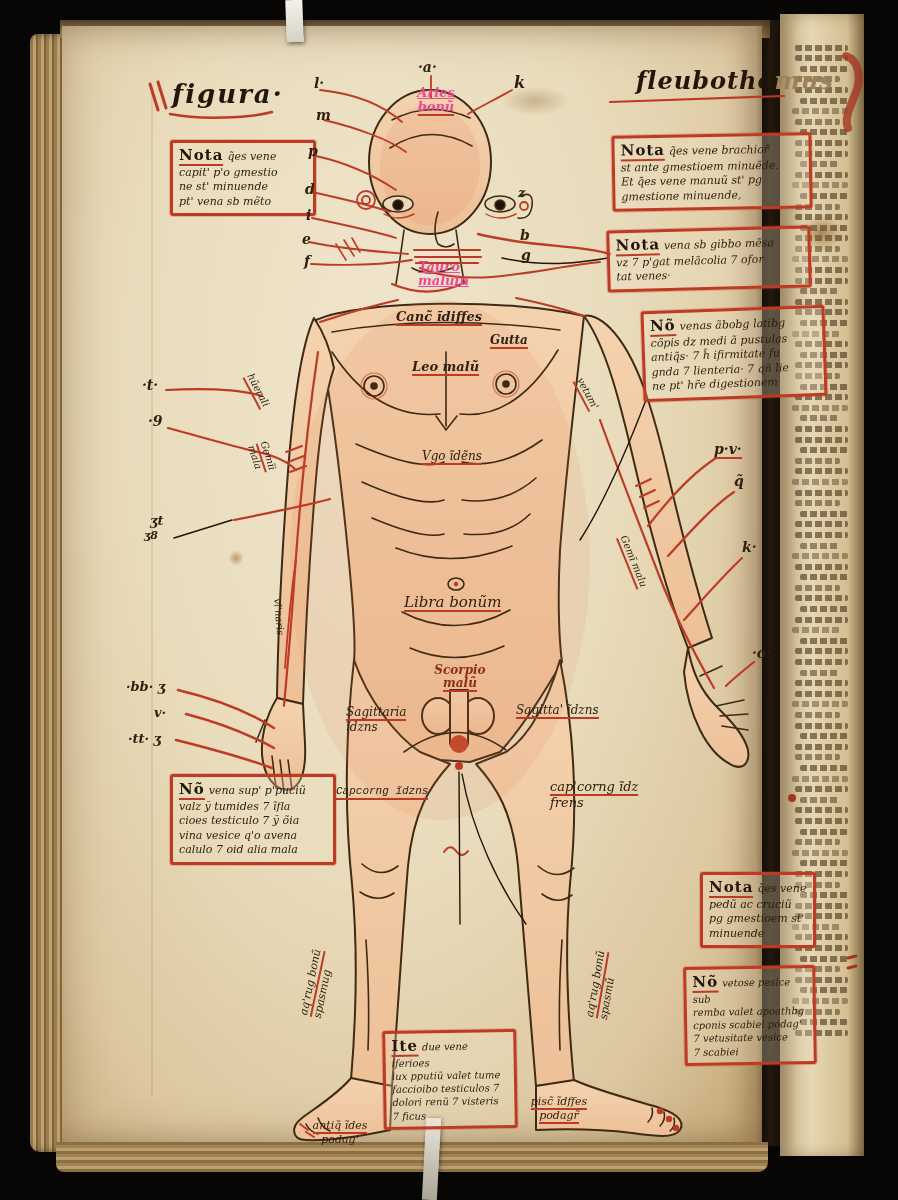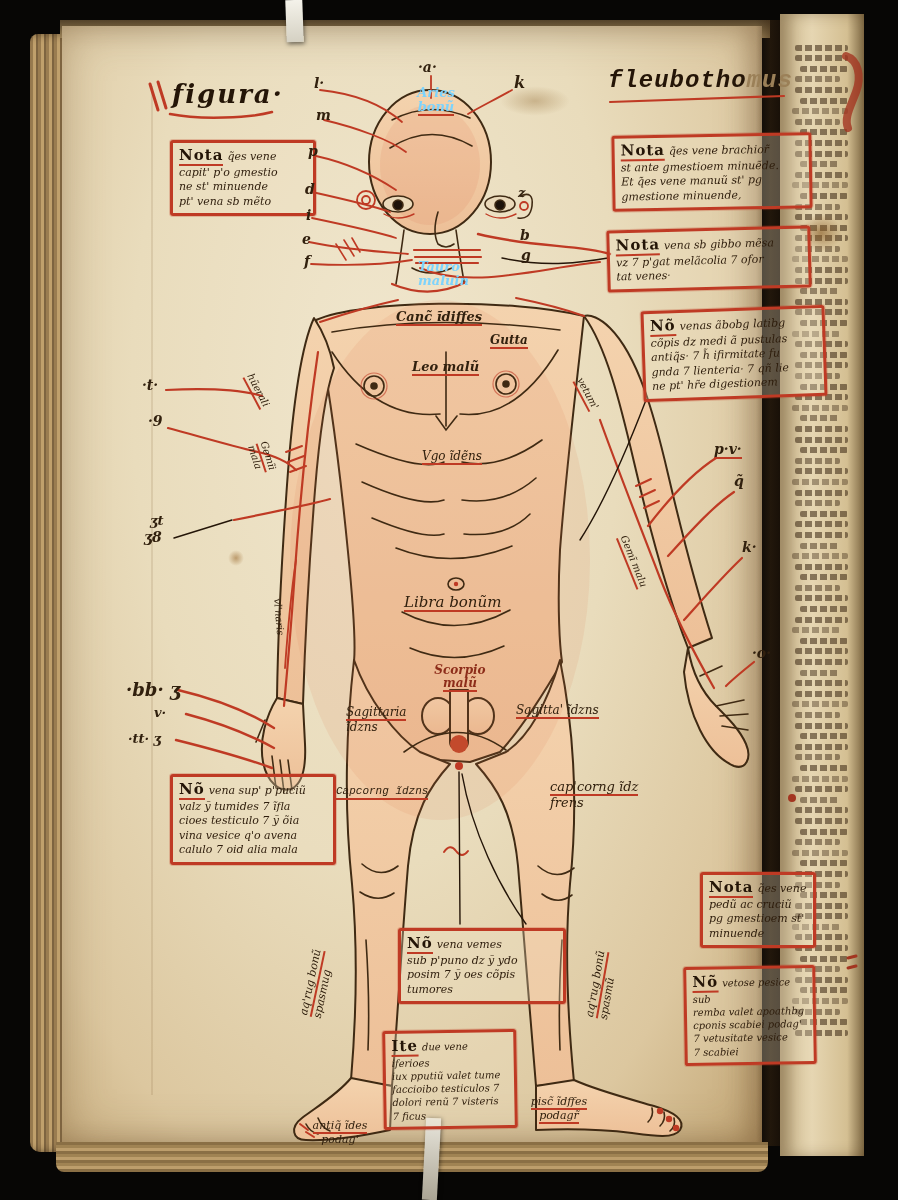--- a/index.html
+++ b/index.html
@@ -32,21 +32,21 @@
   .ribbon-bottom{position:absolute;left:424px;top:1118px;width:15px;height:82px;transform:rotate(3deg);
     background:linear-gradient(#e9e6dc,#aaa494);box-shadow:1px 0 4px rgba(0,0,0,.5);}
   .stain{position:absolute;border-radius:50%;pointer-events:none;}
   .stain.s1{left:228px;top:550px;width:16px;height:16px;background:radial-gradient(rgba(150,100,40,.55),rgba(150,100,40,0) 70%);}
   .stain.s2{left:800px;top:214px;width:42px;height:38px;background:radial-gradient(rgba(130,85,30,.6),rgba(130,85,30,0) 70%);}
   .stain.s3{left:500px;top:86px;width:70px;height:30px;background:radial-gradient(rgba(140,100,45,.35),rgba(140,100,45,0) 70%);}
   
   svg.fig{position:absolute;left:0;top:0;z-index:4;pointer-events:none;}
   
   .ms{position:absolute;z-index:6;font-style:italic;color:#31200e;white-space:nowrap;line-height:1.08;}
-  .red{color:#7dd3fc;}
+  .red{color:#ec4899;text-decoration:underline;}
   .dkred{color:#8d2d1a;}
   .ul{border-bottom:2px solid #bf3a24;padding-bottom:0px;display:inline-block;}
   .ctr{text-align:center;}
   .big{font-size:26px;font-weight:bold;letter-spacing:2px;color:#241507;}
   .faded{color:#9b8058;}
   .nb{position:absolute;z-index:6;border:3px solid #bf3a24;border-radius:3px;padding:3px 6px 4px 6px;
       color:#2d1c0b;font-style:italic;font-size:11px;line-height:1.32;
       background:rgba(238,226,196,.30);box-shadow:0 0 0 1px rgba(191,58,36,.25);}
   .nb .t{font-style:normal;font-weight:bold;font-size:15px;letter-spacing:1px;
       border-bottom:2.5px solid #bf3a24;margin-right:4px;color:#241507;}
@@ -290,45 +290,41 @@
     <g fill="none" stroke="#241508" stroke-width="1.4" stroke-linecap="round">
       <path d="M502,258 C548,268 584,262 608,258"></path>
       <path d="M646,400 C626,452 602,506 580,540"></path>
       <path d="M174,538 L232,520"></path>
       <path d="M459,772 L460,924"></path>
       <path d="M462,774 C472,832 500,888 526,924"></path>
     </g>
   </svg>
 
   <div class="ms big" style="left:172px;top:80px;"><span>figura·</span></div>
-  <div class="ms" style="left:608px;top:68px;font-size:24px;font-weight:bold;letter-spacing:1px;font-family:Liberation Mono, monospace;"><span style="color:#241507;">fleubotho</span><span class="faded">mus</span></div>
+  <div class="ms" style="left:636px;top:68px;font-size:24px;font-weight:bold;letter-spacing:1px;"><span style="color:#241507;">fleubotho</span><span class="faded">mus</span></div>
 
   <div class="nb" style="left:170px;top:140px;width:128px;">
     <span class="t">Nota</span><span class="ln first">q̃es vene</span>
     <span class="ln">capit' p'o gmestio</span><span class="ln">ne st' minuende</span><span class="ln">pt' vena sb mẽto</span>
   </div>
   <div class="nb" style="left:612px;top:134px;width:182px;transform:rotate(-1deg);">
     <span class="t">Nota</span><span class="ln first">q̃es vene brachior̃</span>
     <span class="ln">st ante gmestioem minuẽde.</span><span class="ln">Et q̃es vene manuũ st' pg</span><span class="ln">gmestione minuende,</span>
   </div>
   <div class="nb" style="left:607px;top:228px;width:186px;transform:rotate(-1.5deg);">
     <span class="t">Nota</span><span class="ln first">vena sb gibbo mẽsa</span>
     <span class="ln">vz 7 p'gat melãcolia 7 ofor</span><span class="ln">tat venes·</span>
   </div>
   <div class="nb" style="left:642px;top:308px;width:166px;transform:rotate(-2deg);">
     <span class="t">Nõ</span><span class="ln first">venas ãbobg latibg</span>
     <span class="ln">cõpis dz medi ã pustulas</span><span class="ln">antiq̃s· 7 h̃ ifirmitate fu</span><span class="ln">gnda 7 lienteria· 7 qñ lie</span><span class="ln">ne pt' hr̃e digestionem</span>
   </div>
   <div class="nb" style="left:170px;top:774px;width:148px;">
     <span class="t">Nõ</span><span class="ln first">vena sup' p'puciũ</span>
     <span class="ln">valz ỹ tumides 7 ĩfla</span><span class="ln">cioes testiculo 7 ỹ õia</span><span class="ln">vina vesice q'o avena</span><span class="ln">calulo 7 oid alia mala</span>
-  </div>
-  <div class="nb" style="left:398px;top:928px;width:150px;">
-    <span class="t">Nõ</span><span class="ln first">vena vemes</span>
-    <span class="ln">sub p'puno dz ỹ ydo</span><span class="ln">posim 7 ỹ oes cõpis</span><span class="ln">tumores</span>
   </div>
   <div class="nb small" style="left:383px;top:1030px;width:116px;transform:rotate(-1deg);">
     <span class="t">Ite</span><span class="ln first">due vene iferioes</span>
     <span class="ln">iux pputiũ valet tume</span><span class="ln">faccioibo testiculos 7</span><span class="ln">dolori renũ 7 visteris</span><span class="ln">7 ficus</span>
   </div>
   <div class="nb" style="left:700px;top:872px;width:98px;">
     <span class="t">Nota</span><span class="ln first">q̃es vene</span>
     <span class="ln">pedũ ac cruciũ</span><span class="ln">pg gmestioem st'</span><span class="ln">minuende</span>
   </div>
   <div class="nb small" style="left:684px;top:966px;width:114px;transform:rotate(-1deg);">
@@ -367,22 +363,22 @@
   <div class="ms" style="left:305px;top:182px;font-size:14px;font-weight:bold;"><span>d</span></div>
   <div class="ms" style="left:306px;top:208px;font-size:14px;font-weight:bold;"><span>i</span></div>
   <div class="ms" style="left:302px;top:232px;font-size:14px;font-weight:bold;"><span>e</span></div>
   <div class="ms" style="left:304px;top:254px;font-size:14px;font-weight:bold;"><span>f</span></div>
   <div class="ms" style="left:518px;top:186px;font-size:13px;font-weight:bold;"><span>z</span></div>
   <div class="ms" style="left:520px;top:228px;font-size:14px;font-weight:bold;"><span>b</span></div>
   <div class="ms" style="left:521px;top:248px;font-size:14px;font-weight:bold;"><span>g</span></div>
   <div class="ms" style="left:142px;top:378px;font-size:14px;font-weight:bold;"><span>·t·</span></div>
   <div class="ms" style="left:148px;top:414px;font-size:14px;font-weight:bold;"><span>·9</span></div>
   <div class="ms" style="left:150px;top:514px;font-size:13px;font-weight:bold;"><span>ʒt</span></div>
-  <div class="ms" style="left:144px;top:530px;font-size:14px;font-weight:bold;"><span>ʒ8</span></div>
-  <div class="ms" style="left:126px;top:680px;font-size:18px;font-weight:bold;"><span>·bb· ʒ</span></div>
+  <div class="ms" style="left:144px;top:530px;font-size:11px;font-weight:bold;"><span>ʒ8</span></div>
+  <div class="ms" style="left:126px;top:680px;font-size:13px;font-weight:bold;"><span>·bb· ʒ</span></div>
   <div class="ms" style="left:154px;top:706px;font-size:13px;font-weight:bold;"><span>v·</span></div>
   <div class="ms" style="left:128px;top:732px;font-size:13px;font-weight:bold;"><span>·tt· ʒ</span></div>
   <div class="ms" style="left:714px;top:442px;font-size:14px;font-weight:bold;"><span class="ul">p·v·</span></div>
   <div class="ms" style="left:734px;top:474px;font-size:14px;font-weight:bold;"><span>q̃</span></div>
   <div class="ms" style="left:742px;top:540px;font-size:14px;font-weight:bold;"><span>k·</span></div>
   <div class="ms" style="left:752px;top:646px;font-size:14px;font-weight:bold;"><span>·o·</span></div>
 
 </div>
 
 </body></html>

